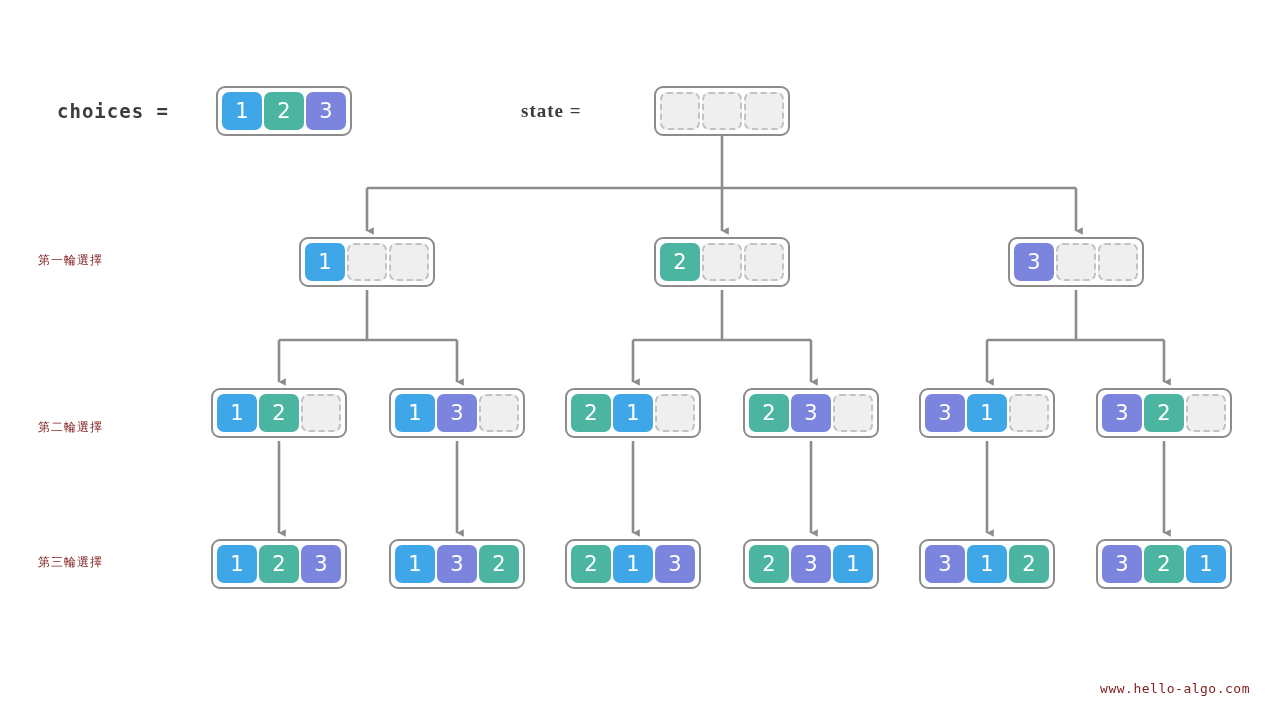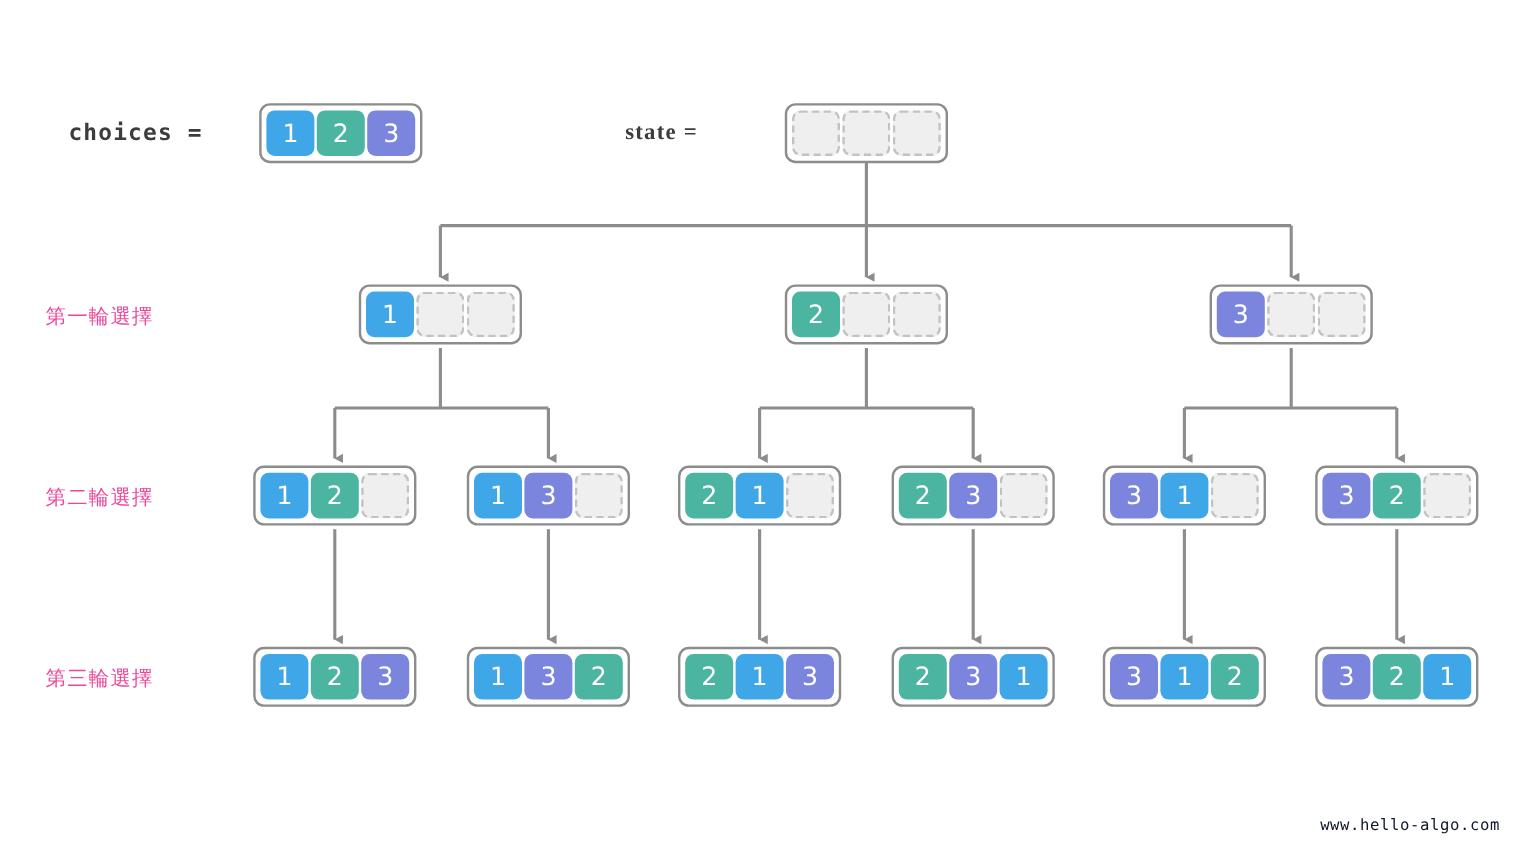--- a/index.html
+++ b/index.html
@@ -15,21 +15,21 @@
   .hdr-label{
     position:absolute;
     font-family:"DejaVu Sans Mono","Liberation Mono",monospace;
     font-weight:bold;font-size:19px;color:#3c3c3c;
     letter-spacing:1px;white-space:nowrap;
   }
   
   .row-label{
     position:absolute;
     font-family:"DejaVu Sans","Liberation Sans",sans-serif;
-    font-size:17px;color:#ec4899;white-space:nowrap;
+    font-size:12px;color:#7f1d1d;white-space:nowrap;
     letter-spacing:1px;
   }
 
   
   .arr{
     position:absolute;display:flex;align-items:center;
     box-sizing:border-box;
     border:2.5px solid #8c8c8c;border-radius:9px;
     background:#ffffff;padding:4px;gap:2px;
   }
@@ -43,21 +43,21 @@
   .cell.empty{
     background:#efefef;border:2px dashed #c2c2c2;color:transparent;
   }
   .cell.c1{background:#3fa7e8;}
   .cell.c2{background:#4bb5a2;}
   .cell.c3{background:#7b85dd;}
 
   .watermark{
     position:absolute;right:30px;bottom:24px;
     font-family:"DejaVu Sans Mono","Liberation Mono",monospace;
-    font-size:13px;color:#0f172a;letter-spacing:.5px;
+    font-size:13px;color:#7f1d1d;letter-spacing:.5px;
   }
 </style>
 </head>
 <body>
 
 <div id="stage">
 
   <svg id="edges" viewBox="0 0 1280 720" xmlns="http://www.w3.org/2000/svg">
     <defs>
       <marker id="ah" markerWidth="9" markerHeight="9" refX="4.2" refY="7.4" orient="auto" markerUnits="userSpaceOnUse">
@@ -95,21 +95,21 @@
       <path d="M811,441 L811,533" marker-end="url(#ah)"></path>
       <path d="M987,441 L987,533" marker-end="url(#ah)"></path>
       <path d="M1164,441 L1164,533" marker-end="url(#ah)"></path>
     </g>
   </svg>
 
   <div class="hdr-label" style="left:57px;top:100px;">choices =</div>
   <div class="hdr-label" style="left:521px;top:100px;font-family:Liberation Serif, serif;">state =</div>
 
   <div class="row-label" style="left:38px;top:252px;">第一輪選擇</div>
-  <div class="row-label" style="left:38px;top:403px;">第二輪選擇</div>
+  <div class="row-label" style="left:38px;top:419px;">第二輪選擇</div>
   <div class="row-label" style="left:38px;top:554px;text-align:right;">第三輪選擇</div>
 
   <div class="arr" style="left: 216px; top: 86px;">
       <div class="cell c1">1</div>
       <div class="cell c2">2</div>
       <div class="cell c3">3</div>
     </div>
 
   <div class="arr" style="left: 654px; top: 86px;">
       <div class="cell empty"></div>

